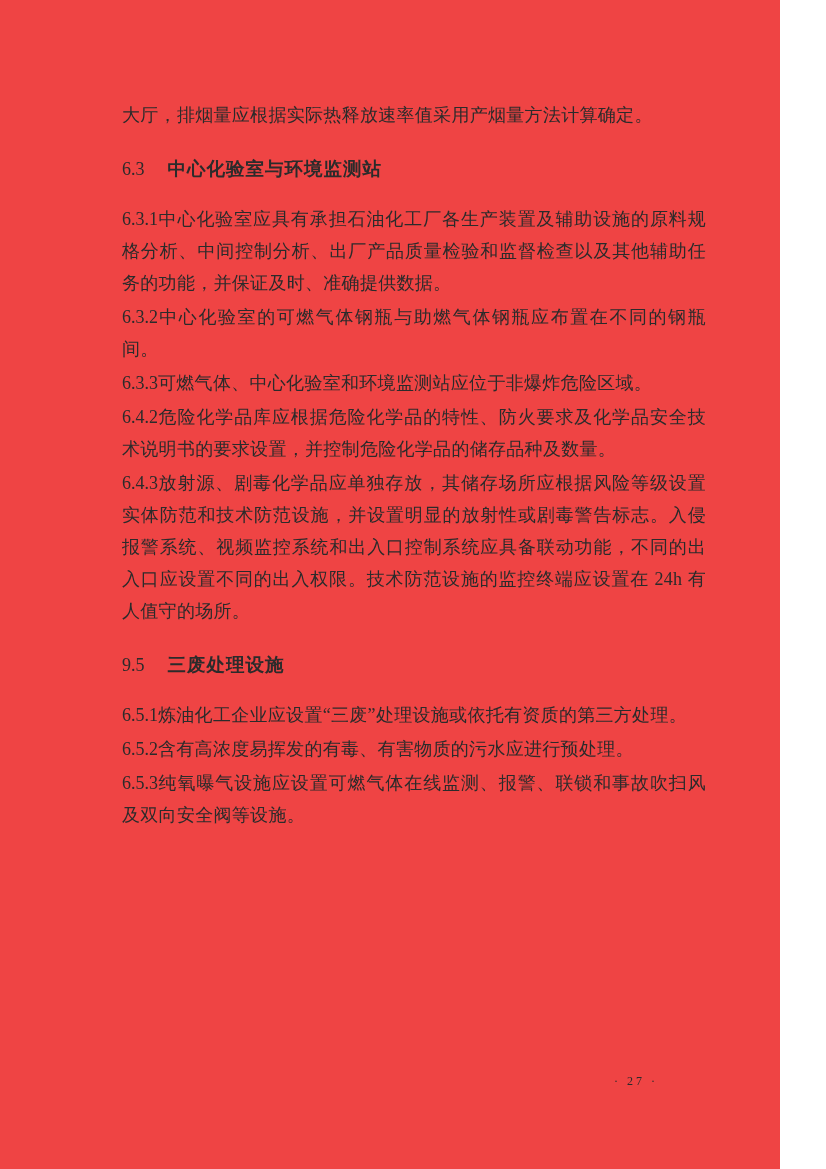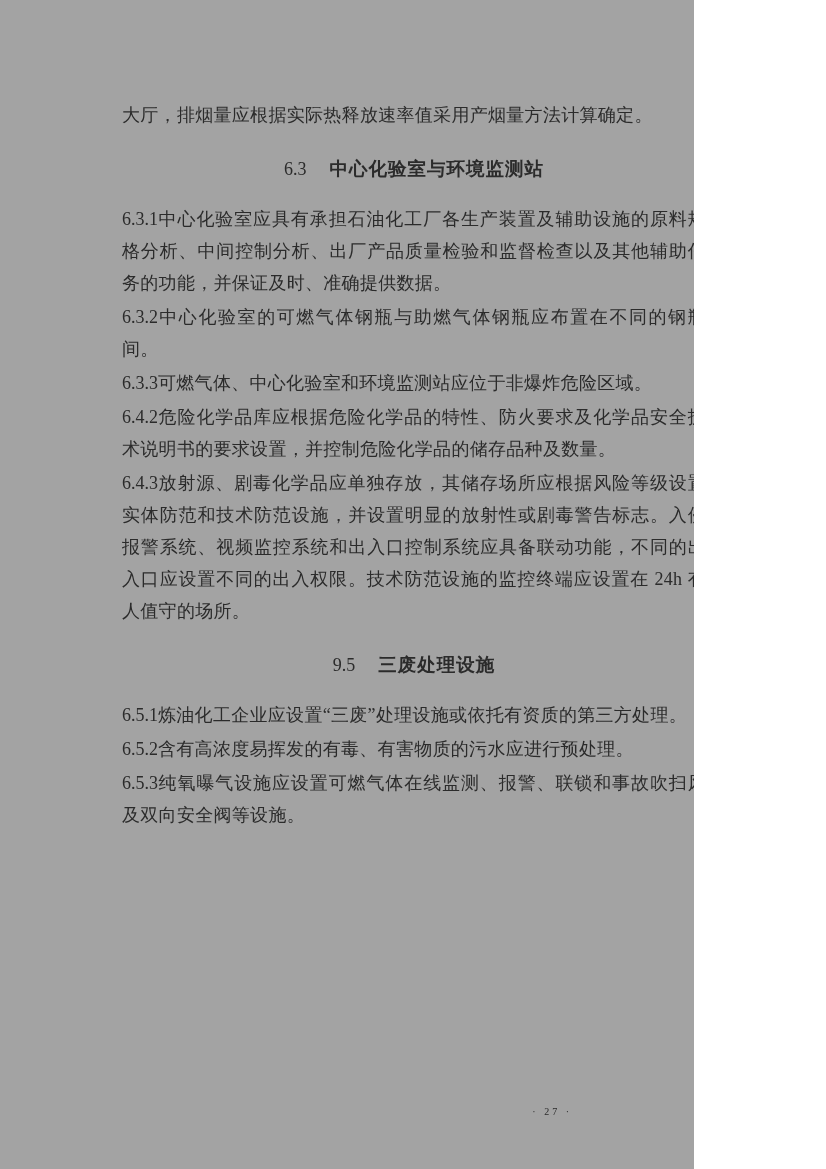--- a/index.html
+++ b/index.html
@@ -2,23 +2,23 @@
 <html><head>
 <meta charset="utf-8">
 <style>
   html, body {
     margin: 0;
     padding: 0;
     background: #ffffff;
   }
   .page {
     position: relative;
-    width: 694px;
+    width: 780px;
     height: 1169px;
-    background: #a3a3a3;
+    background: #ef4444;
     color: #2b2b2b;
     font-family: "Liberation Serif", "DejaVu Serif", serif;
     overflow: hidden;
     text-decoration: underline;
   }
   .content {
     position: absolute;
     top: 99px;
     left: 122px;
     width: 584px;
@@ -28,42 +28,42 @@
     line-height: 32px;
     text-align: justify;
     margin: 0 0 2px 0;
     letter-spacing: 0.3px;
   }
   .clause-num {
     letter-spacing: 0;
   }
   .heading {
     display: flex;
-    justify-content: center;
+    justify-content: flex-start;
     align-items: baseline;
     gap: 23px;
     line-height: 32px;
     margin: 22px 0 18px 0;
   }
   .heading-num {
     font-size: 18px;
     font-family: "Liberation Serif", "DejaVu Serif", serif;
     font-weight: 400;
   }
   .heading-title {
     font-size: 18.5px;
     font-family: "Liberation Sans", "DejaVu Sans", sans-serif;
     font-weight: 700;
     letter-spacing: 1px;
   }
   .page-number {
     position: absolute;
-    top: 1106px;
+    top: 1074px;
     right: 122px;
-    font-size: 10px;
+    font-size: 12px;
     letter-spacing: 3px;
     color: #2b2b2b;
   }
 </style>
 </head>
 <body>
 
 <div class="page">
   <div class="content">
 

